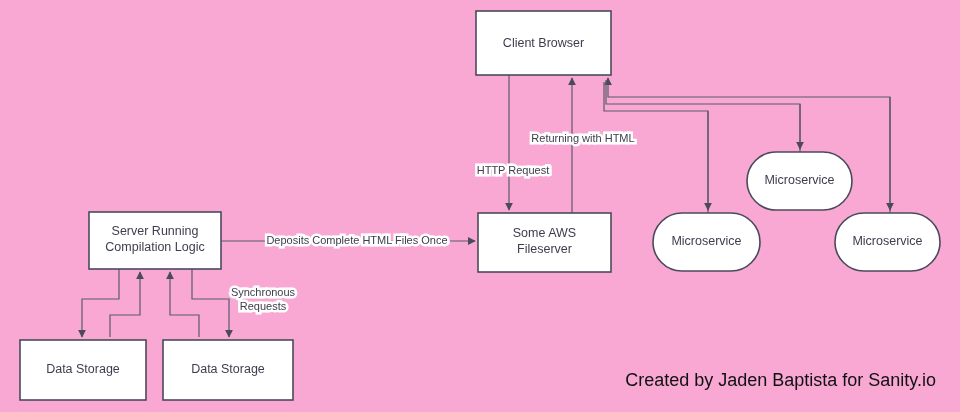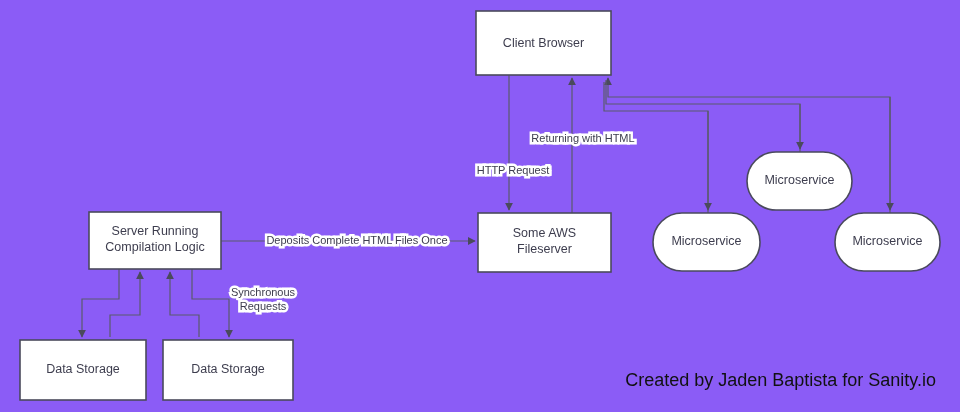--- a/index.html
+++ b/index.html
@@ -5,21 +5,21 @@
 <style>
   html, body {
     margin: 0;
     padding: 0;
     background: #ffffff;
   }
   #canvas {
     position: relative;
     width: 960px;
     height: 412px;
-    background: #8b5cf6;
+    background: #f9a8d4;
     font-family: "Liberation Sans", "DejaVu Sans", sans-serif;
     overflow: hidden;
   }
   #diagram-svg {
     position: absolute;
     left: 0;
     top: 0;
     width: 960px;
     height: 412px;
   }

